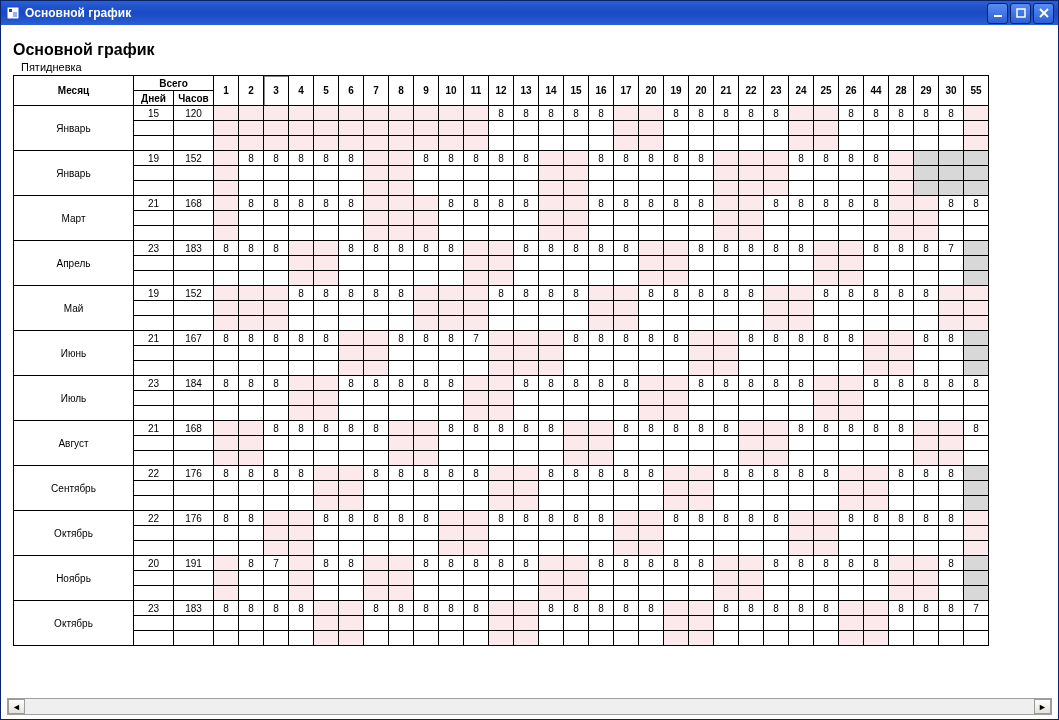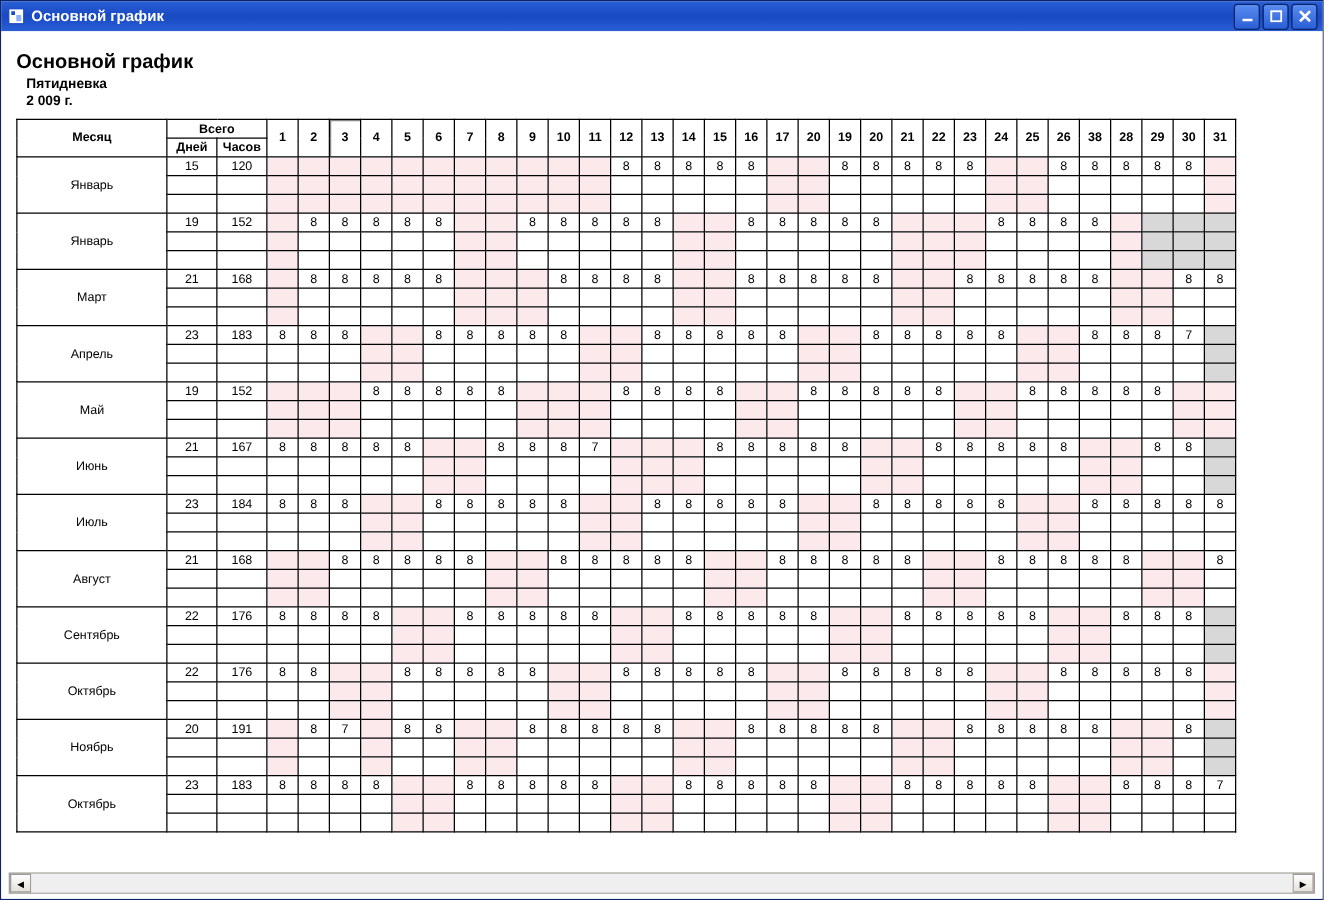--- a/index.html
+++ b/index.html
@@ -5,21 +5,21 @@
   * { box-sizing: border-box; margin: 0; padding: 0; }
   body { font-family: "Tahoma", "Arial", sans-serif; font-size: 11px; background: #eceae5; width: 1059px; height: 720px; overflow: hidden; }
   .window { width: 1059px; height: 720px; border: 1px solid #0a246a; display: flex; flex-direction: column; }
   .titlebar { background: linear-gradient(to bottom, #2a5fd6, #1a4bc4 45%, #1a4bc4 55%, #2a5fd6); color: #fff; height: 24px; display: flex; align-items: center; padding: 0 4px 0 4px; }
   .titlebar .app-icon { width: 16px; height: 16px; margin-right: 4px; display: inline-flex; align-items: center; justify-content: center; }
   .titlebar .title-text { flex: 1; font-weight: bold; font-size: 12px; }
   .winbtns { display: flex; gap: 2px; }
   .winbtn { width: 21px; height: 21px; background: linear-gradient(to bottom, #5a8cf0, #2a5fd6); border: 1px solid #0a246a; border-radius: 3px; display: flex; align-items: center; justify-content: center; color: #fff; font-weight: bold; font-size: 11px; cursor: pointer; }
   .client { flex: 1; background: #fff; padding: 10px 8px 0 8px; position: relative; overflow: hidden; }
   .report-title { font-size: 16px; font-weight: bold; margin: 6px 0 2px 4px; }
-  .report-sub { font-size: 11px; font-weight: bold; margin: 0 0 2px 12px; }
+  .report-sub { font-size: 11px; font-weight: normal; margin: 0 0 2px 12px; }
   .report-year { font-size: 11px; font-weight: bold; margin: 0 0 8px 12px; }
 
   table.cal { border-collapse: collapse; table-layout: fixed; width: 838px; margin-left: 4px; }
   table.cal th, table.cal td { border: 1px solid #000; font-size: 10px; text-align: center; padding: 0; height: 15px; overflow: hidden; }
   table.cal th { font-weight: bold; background: #fff; }
   .col-month { width: 120px; }
   .col-days  { width: 40px; }
   .col-hours { width: 40px; }
   .col-day   { width: 25px; }
   td.month-cell { font-weight: normal; }
@@ -62,21 +62,20 @@
             <line x1="1" y1="1" x2="9" y2="9" stroke="#fff" stroke-width="2"></line>
             <line x1="9" y1="1" x2="1" y2="9" stroke="#fff" stroke-width="2"></line>
           </svg>
         </div>
     </div>
   </div>
 
   <div class="client">
     <div class="report-title">Основной график</div>
     <div class="report-sub">Пятидневка</div>
-    <div class="report-year">2 009 г.</div>
 
     <table class="cal">
       <colgroup>
         <col class="col-month">
           <col class="col-days">
           <col class="col-hours">
         <col class="col-day">
           <col class="col-day">
           <col class="col-day">
           <col class="col-day">
@@ -131,25 +130,25 @@
             <th rowspan="2">17</th>
             <th rowspan="2">20</th>
             <th rowspan="2">19</th>
             <th rowspan="2">20</th>
             <th rowspan="2">21</th>
             <th rowspan="2">22</th>
             <th rowspan="2">23</th>
             <th rowspan="2">24</th>
             <th rowspan="2">25</th>
             <th rowspan="2">26</th>
-            <th rowspan="2">38</th>
+            <th rowspan="2">44</th>
             <th rowspan="2">28</th>
             <th rowspan="2">29</th>
             <th rowspan="2">30</th>
-            <th rowspan="2">31</th>
+            <th rowspan="2">55</th>
           </tr>
         <tr id="hdr-row2">
             <th>Дней</th>
             <th>Часов</th>
           </tr>
       </thead>
       <tbody id="cal-body">
           <tr>
             <td rowspan="3" class="month-cell">Январь</td>
             <td class="num-r">15</td>

